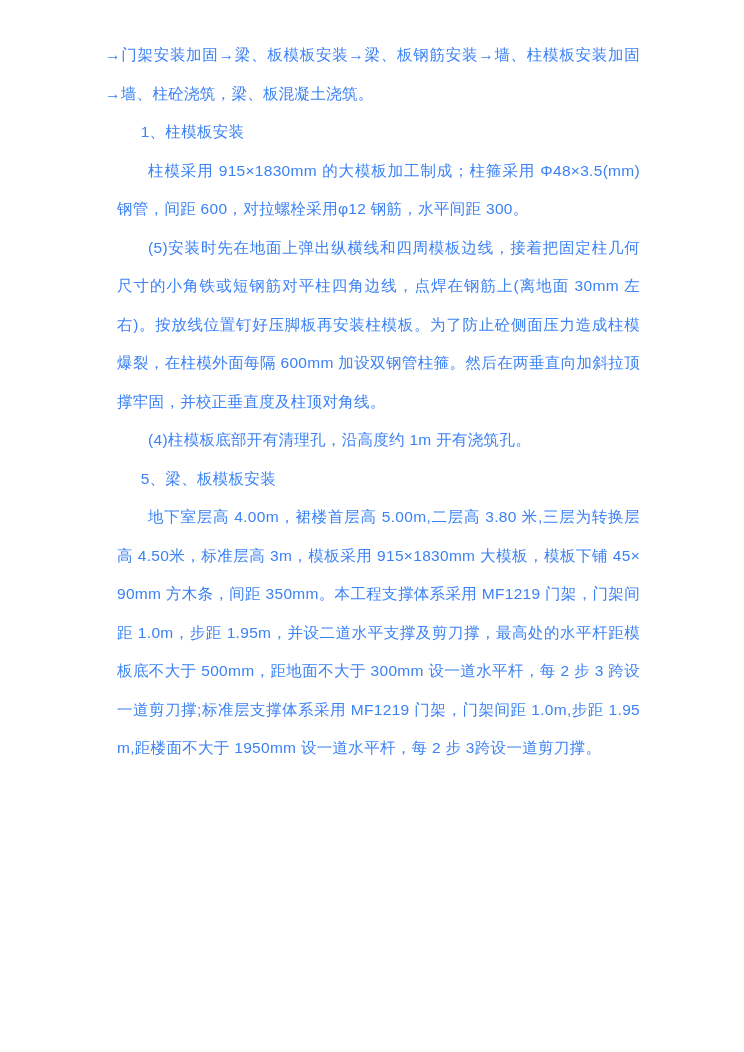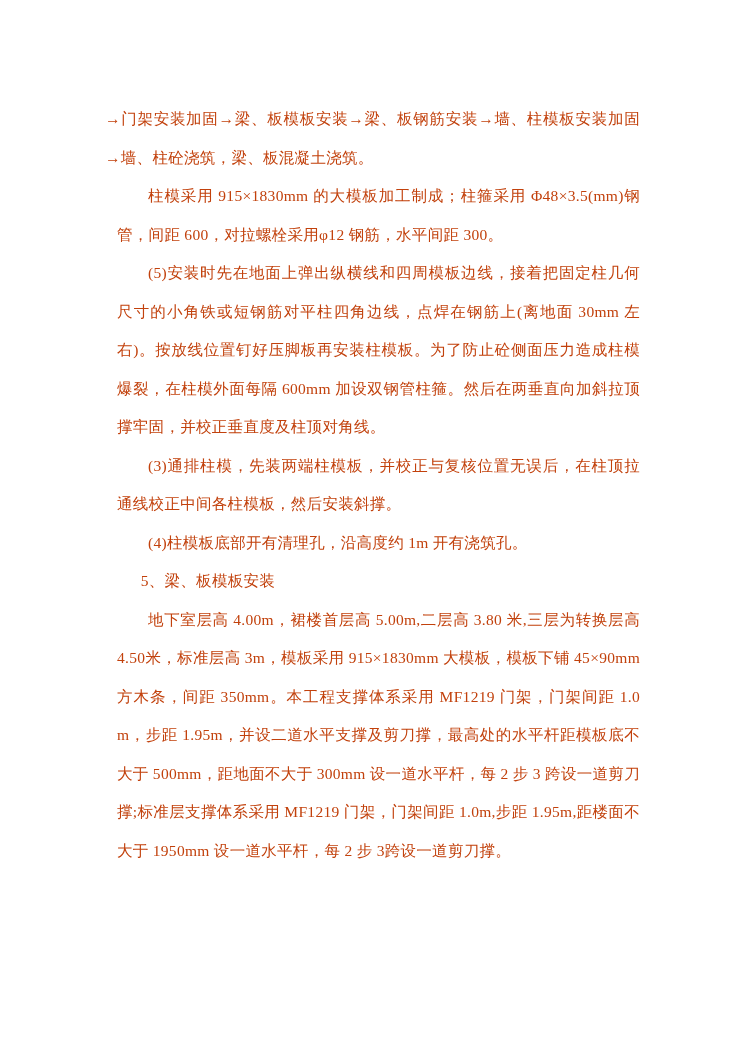--- a/index.html
+++ b/index.html
@@ -6,24 +6,24 @@
     margin: 0;
     padding: 0;
     background: #ffffff;
   }
   .page {
     position: relative;
     width: 744px;
     height: 1052px;
     box-sizing: border-box;
     background: #ffffff;
-    padding: 100px 104px 0 105px;
-    font-family: Liberation Serif, serif;
+    padding: 36px 104px 0 105px;
+    font-family: Liberation Sans, sans-serif;
     font-size: 15.5px;
-    color: #c2410c;
+    color: #3b82f6;
     overflow: hidden;
   }
   .doc p {
     margin: 0;
     line-height: 38.5px;
     text-align: justify;
     letter-spacing: 0.3px;
     word-break: break-all;
   }
   .doc p.indent {
@@ -33,20 +33,20 @@
   .doc p.heading {
     text-indent: 2.3em;
   }
 </style>
 </head>
 <body>
 
 <div class="page">
   <div class="doc">
     <p>→门架安装加固→梁、板模板安装→梁、板钢筋安装→墙、柱模板安装加固→墙、柱砼浇筑，梁、板混凝土浇筑。</p>
+    <p class="heading">1、柱模板安装</p>
     <p class="indent">柱模采用 915×1830mm 的大模板加工制成；柱箍采用 Φ48×3.5(mm)钢管，间距 600，对拉螺栓采用φ12 钢筋，水平间距 300。</p>
     <p class="indent">(5)安装时先在地面上弹出纵横线和四周模板边线，接着把固定柱几何尺寸的小角铁或短钢筋对平柱四角边线，点焊在钢筋上(离地面 30mm 左右)。按放线位置钉好压脚板再安装柱模板。为了防止砼侧面压力造成柱模爆裂，在柱模外面每隔 600mm 加设双钢管柱箍。然后在两垂直向加斜拉顶撑牢固，并校正垂直度及柱顶对角线。</p>
-    <p class="indent">(3)通排柱模，先装两端柱模板，并校正与复核位置无误后，在柱顶拉通线校正中间各柱模板，然后安装斜撑。</p>
     <p class="indent">(4)柱模板底部开有清理孔，沿高度约 1m 开有浇筑孔。</p>
     <p class="heading">5、梁、板模板安装</p>
     <p class="indent">地下室层高 4.00m，裙楼首层高 5.00m,二层高 3.80 米,三层为转换层高 4.50米，标准层高 3m，模板采用 915×1830mm 大模板，模板下铺 45×90mm 方木条，间距 350mm。本工程支撑体系采用 MF1219 门架，门架间距 1.0m，步距 1.95m，并设二道水平支撑及剪刀撑，最高处的水平杆距模板底不大于 500mm，距地面不大于 300mm 设一道水平杆，每 2 步 3 跨设一道剪刀撑;标准层支撑体系采用 MF1219 门架，门架间距 1.0m,步距 1.95m,距楼面不大于 1950mm 设一道水平杆，每 2 步 3跨设一道剪刀撑。</p>
   </div>
 </div>
 
 </body></html>

